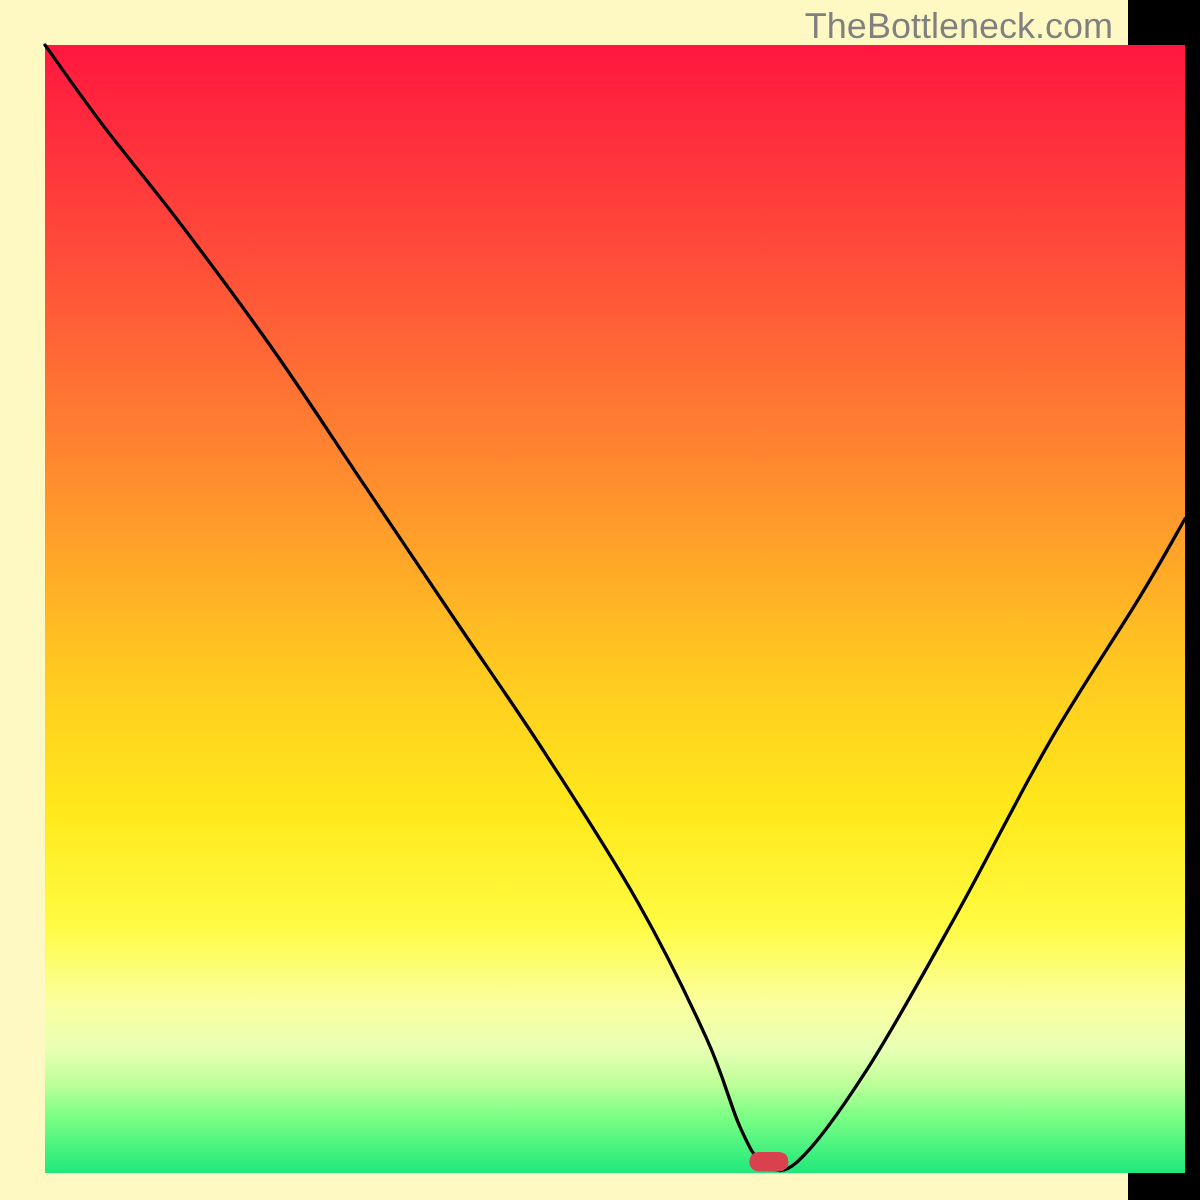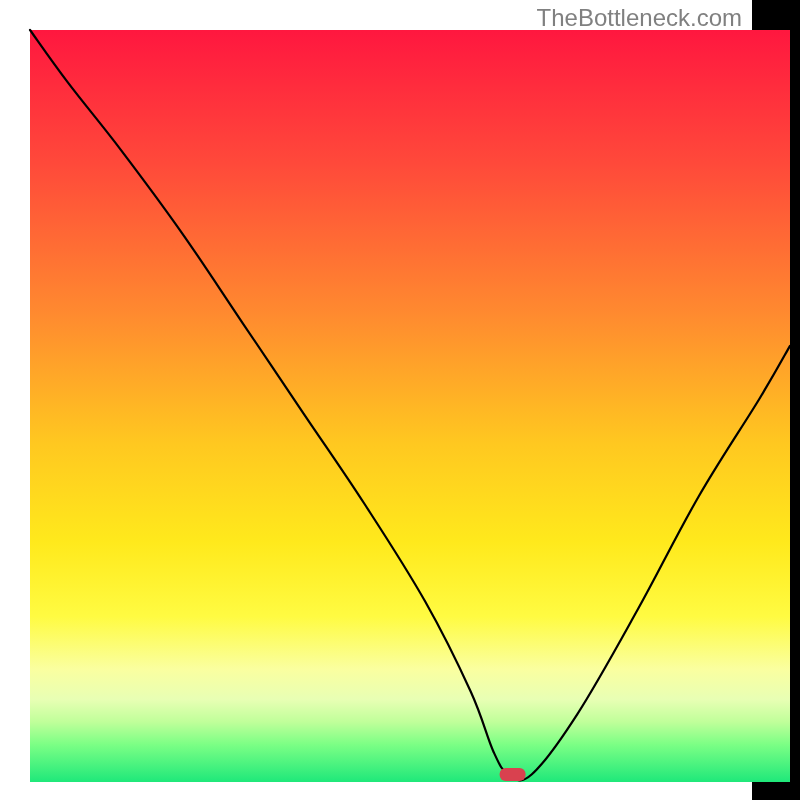--- a/index.html
+++ b/index.html
@@ -6,21 +6,21 @@
     margin: 0;
     padding: 0;
     width: 800px;
     height: 800px;
     background: #000;
   }
   .container {
     position: relative;
     width: 752px;
     height: 800px;
-    background: #ffffff;
+    background: #fef9c3;
   }
   .watermark {
     position: absolute;
     top: 4px;
     right: 10px;
     color: #808080;
     font-family: Arial, Helvetica, sans-serif;
     font-size: 24px;
     font-weight: 500;
     z-index: 10;

